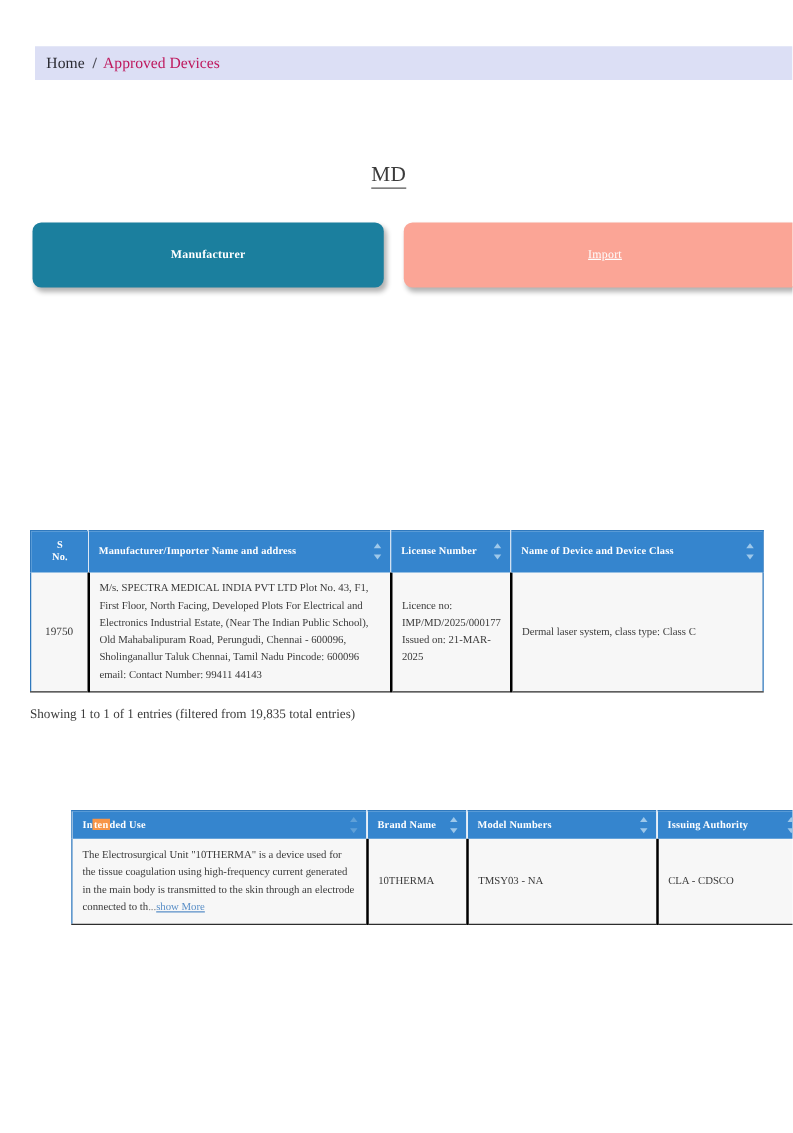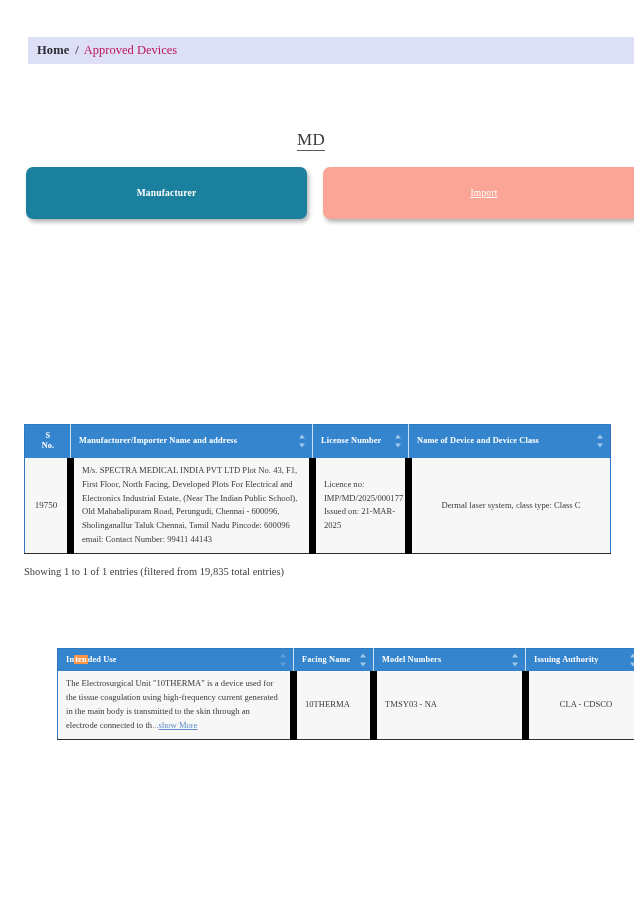--- a/index.html
+++ b/index.html
@@ -26,21 +26,21 @@
     width: 606px;
     height: 27px;
     background: #dcdff5;
     display: flex;
     align-items: center;
     padding-left: 9px;
     font-size: 12.5px;
   }
   .crumb-home {
     color: #2b2b33;
-    font-weight: bold;
+    font-weight: normal;
     letter-spacing: .1px;
   }
   .crumb-sep {
     color: #4a4a55;
     font-weight: bold;
     margin: 0 5px 0 6px;
   }
   .crumb-current {
     color: #be185d;
   }
@@ -58,21 +58,21 @@
   }
   .page-title span {
     border-bottom: 1.3px solid #555;
     padding-bottom: 1px;
   }
 
   
   .mode-row {
     position: absolute;
     left: 26px;
-    top: 167px;
+    top: 178px;
     width: 582px;
     height: 52px;
   }
   .mode-btn {
     position: absolute;
     top: 0;
     height: 52px;
     border-radius: 7px;
     display: flex;
     align-items: center;
@@ -142,25 +142,25 @@
   .sort-ic i.down { bottom: 0; border-top: 4.2px solid #9ec8ea; }
   .sort-ic.dim i.up   { border-bottom-color: #5fa0d8; }
   .sort-ic.dim i.down { border-top-color: #5fa0d8; }
 
   .data-table tbody td {
     background: #f7f7f7;
     color: #3a3a3a;
     font-size: 8.6px;
     line-height: 1.62;
     padding: 6px 8px;
-    border-right: 7px solid #000000;
+    border-right: 2px solid #000000;
     border-bottom: 1px solid #2d2d2d;
     vertical-align: middle;
   }
-  .data-table tbody td:last-child { border-right: none; text-align: center; }
+  .data-table tbody td:last-child { border-right: none; }
   .data-table tbody td.sno {
     text-align: center;
     font-size: 9px;
     margin-left: 38px;
   }
 
   
   #table-devices { left: 24px; top: 424px; width: 586px; }
   
   #table-details { left: 24px; top: 648px; width: 586px; margin-left: 33px; }
@@ -266,21 +266,21 @@
   <thead>
     <tr>
       <th>
         <span>In</span><span class="hl">ten</span><span>ded Use</span>
         <span class="sort-ic dim">
             <i class="up"></i>
             <i class="down"></i>
           </span>
       </th>
       <th>
-        <span>Facing Name</span>
+        <span>Brand Name</span>
         <span class="sort-ic">
             <i class="up"></i>
             <i class="down"></i>
           </span>
       </th>
       <th>
         <span>Model Numbers</span>
         <span class="sort-ic">
             <i class="up"></i>
             <i class="down"></i>

